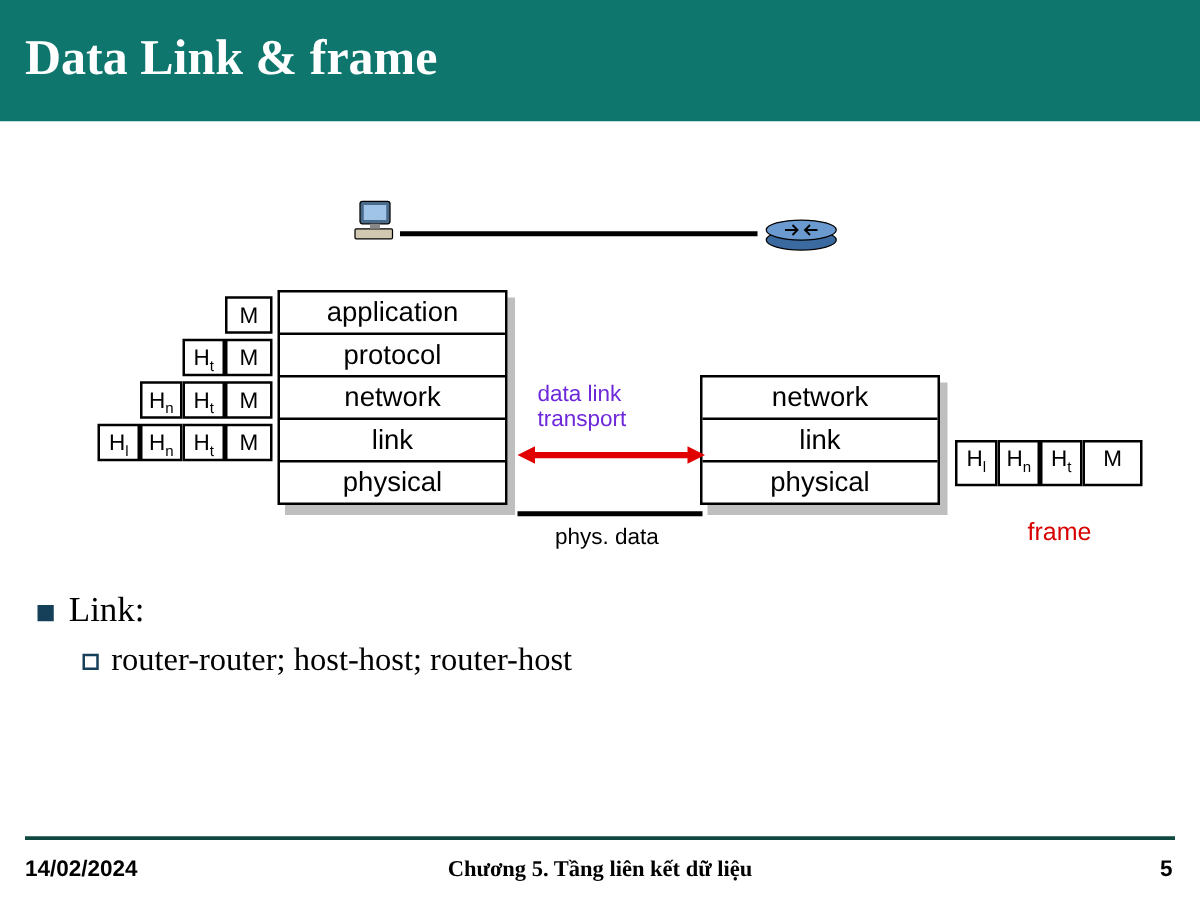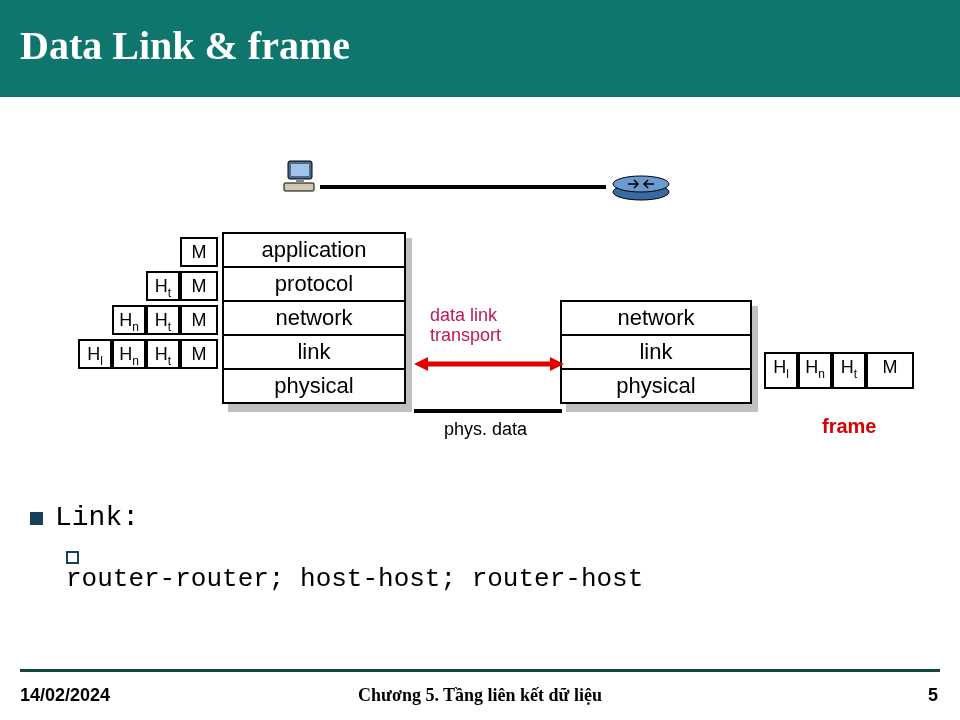--- a/index.html
+++ b/index.html
@@ -79,21 +79,21 @@
     border-bottom: 2px solid #000;
     text-align: center;
     font-family: "Comic Sans MS", cursive, sans-serif;
     font-size: 22px;
     padding: 3px 0;
   }
   .layer:last-child { border-bottom: none; border-radius: 15px; }
   
   .dlp-label {
     position: absolute;
-    color: #be185d;
+    color: #6d28d9;
     font-family: "Comic Sans MS", cursive, sans-serif;
     font-size: 18px;
     line-height: 20px;
   }
   .dlp-label.proto { left: 430px; top: 168px; }
   .red-arrow { position: absolute; left: 414px; top: 219px; width: 150px; height: 16px; }
   .phys-link {
     position: absolute;
     left: 414px; top: 272px;
     width: 148px; height: 4px; background: #000;
@@ -110,29 +110,27 @@
     left: 764px; top: 215px;
     display: flex;
   }
   .hdr-right .hdr-cell.m { width: 48px; }
   .frame-label {
     position: absolute;
     left: 822px; top: 278px;
     color: #d80000;
     font-family: "Comic Sans MS", cursive, sans-serif;
     font-size: 20px;
-    font-weight: bold;
   }
   
   .content {
     position: absolute;
     left: 30px;
-    top: 500px;
+    top: 472px;
     width: 900px;
-    font-family: Liberation Mono, monospace;
   }
   .bullet-line {
     display: flex;
     align-items: baseline;
     font-size: 28px;
     margin-bottom: 8px;
     color: #000;
   }
   .sq {
     width: 13px; height: 13px;
@@ -141,21 +139,20 @@
     margin-top: 12px;
     flex-shrink: 0;
   }
   .sub-line {
     display: flex;
     align-items: baseline;
     margin-left: 36px;
     font-size: 26px;
     color: #000;
     margin-bottom: 14px;
-    flex-direction: column;
   }
   .sq-out {
     width: 13px; height: 13px;
     border: 2px solid #163f5a;
     margin-right: 10px;
     margin-top: 10px;
     flex-shrink: 0;
   }
   
   .footer-line {

